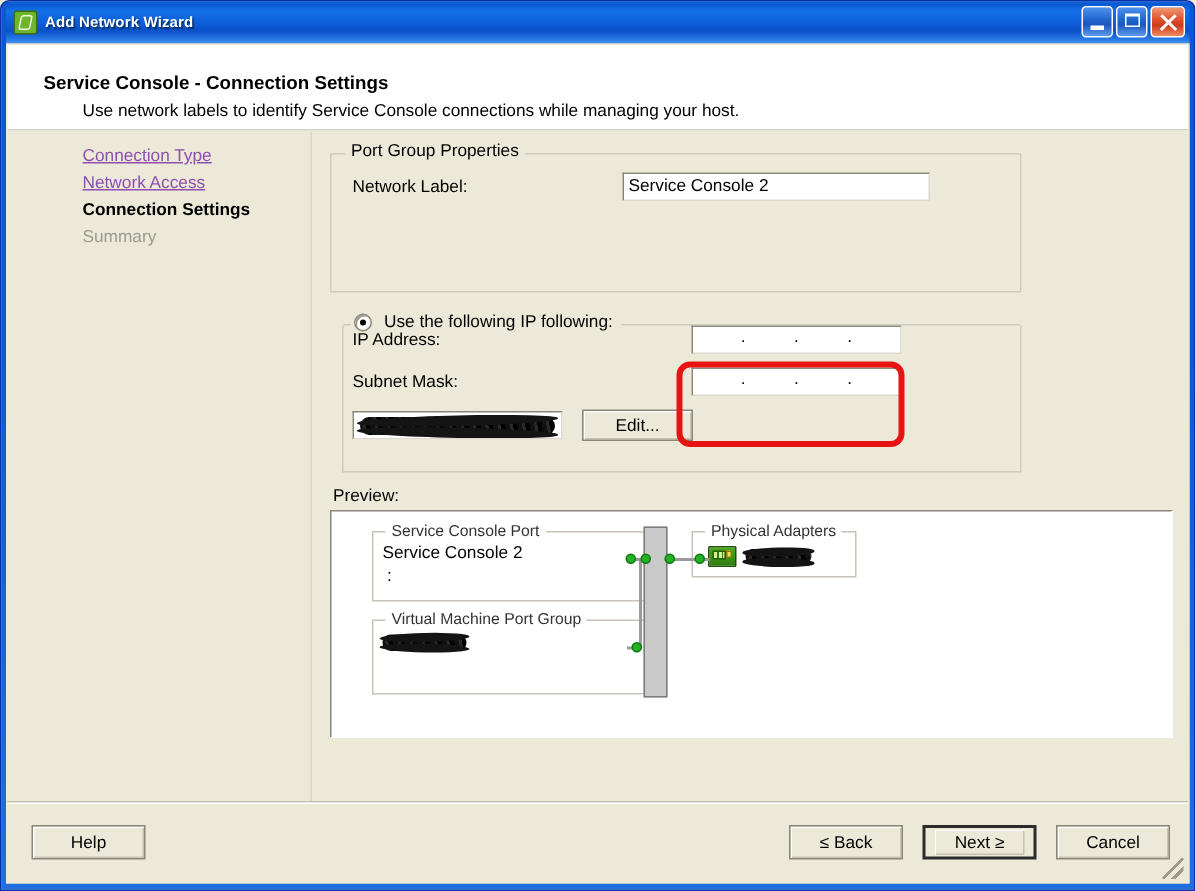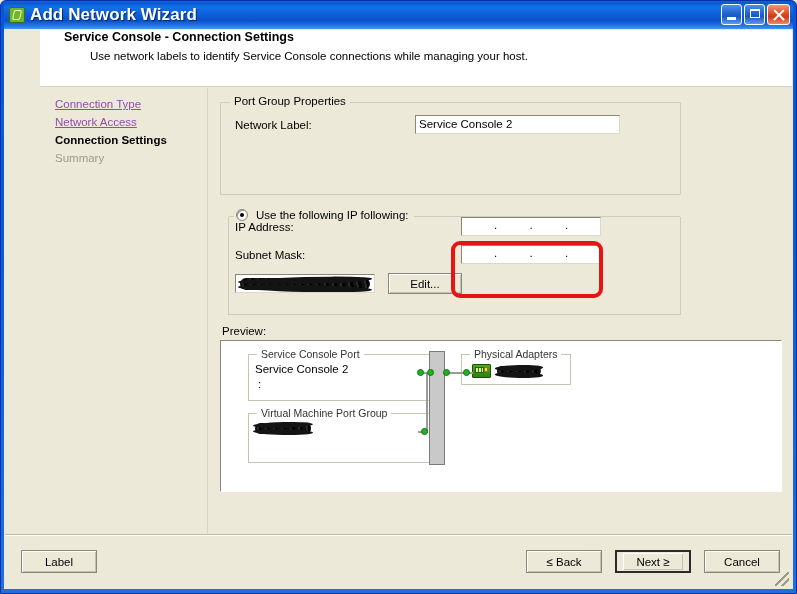--- a/index.html
+++ b/index.html
@@ -60,21 +60,21 @@
     position: absolute;
     left: 3px; top: 2px;
     width: 8px; height: 10px;
     border: 1.5px solid #f2f6e6;
     border-radius: 2px;
     transform: skewX(-12deg);
     box-sizing: border-box;
   }
   .win-title {
     color: #ffffff;
-    font-size: 17px;
+    font-size: 10px;
     font-weight: bold;
     text-shadow: 1px 1px 1px rgba(0,0,0,.55);
     white-space: nowrap;
     letter-spacing: .1px;
   }
   .win-buttons {
     position: absolute;
     right: 3px; top: 3px;
     display: flex;
     gap: 2px;
@@ -115,23 +115,22 @@
     height: 560px;
     box-sizing: border-box;
     border: 1px solid #ECE9D8;
   }
 
   
   .wiz-header {
     background: #ffffff;
     height: 57px;
     box-sizing: border-box;
-    padding: 0 0 0 24px;
+    padding: 18px 0 0 24px;
     border-bottom: 1px solid #D6D2C2;
-    margin-left: 35px;
   }
   .wiz-header .h-title {
     font-size: 12.5px;
     font-weight: bold;
     color: #000;
     margin-bottom: 6px;
   }
   .wiz-header .h-sub {
     font-size: 11.5px;
     color: #000;
@@ -666,21 +665,21 @@
             <div class="node" style="left:222px; top:28px;"></div>
             <div class="node" style="left:242px; top:28px;"></div>
             <div class="node" style="left:200px; top:87px;"></div>
           </div>
 
         </div>
       </div>
 
       <div class="footer">
         <div class="sep-hi"></div>
-        <button class="btn btn-foot" style="left:16px;">Label</button>
+        <button class="btn btn-foot" style="left:16px;">Help</button>
         <button class="btn btn-foot" style="left:521px;">≤ Back</button>
         <button class="btn btn-foot default" style="left:610px;">
           <span class="inner">Next ≥</span>
         </button>
         <button class="btn btn-foot" style="left:699px;">Cancel</button>
         <div class="grip"></div>
       </div>
 
     </div>
   </div>

